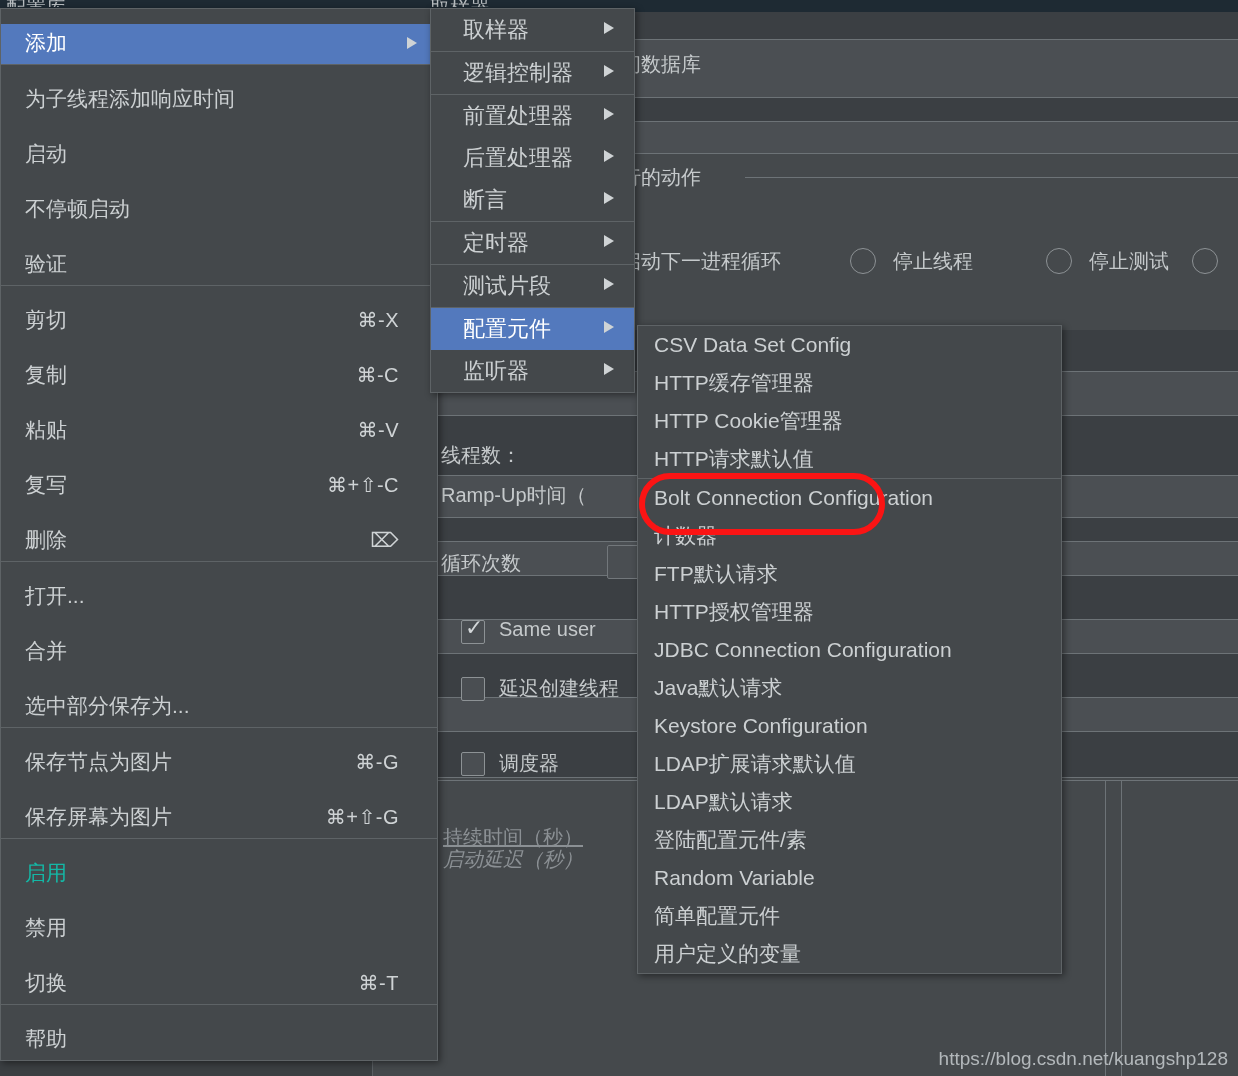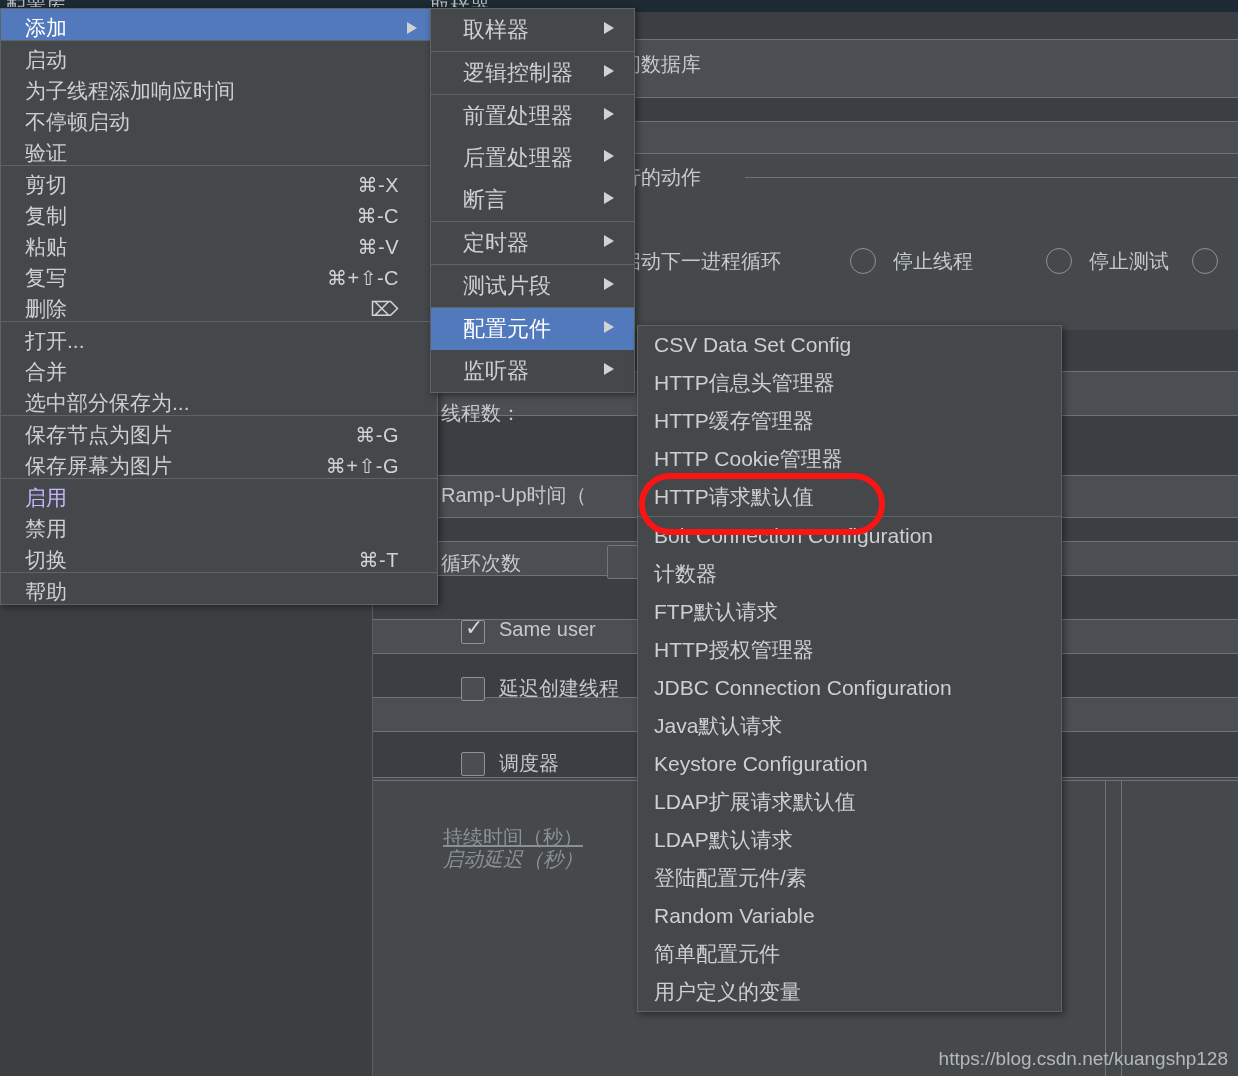--- a/index.html
+++ b/index.html
@@ -95,39 +95,39 @@
     font-size:21px;
     color:#ccd0d2;
     padding-left:24px;
     white-space:nowrap;
     box-sizing:border-box;
   }
   .menu-item.sel {
     background:#5379bd;
     color:#ffffff;
   }
-  .menu-item.disabled { color:#c4b5fd; }
+  .menu-item.disabled { color:#14b8a6; }
   .menu-item .accel {
     position:absolute; right:38px; top:0;
     font-size:20px; color:#cfd3d5; letter-spacing:0.5px;
   }
   .menu-item .arrow {
     position:absolute; right:18px; top:0; height:38px;
     display:flex; align-items:center;
   }
   .menu-item .arrow svg { display:block; }
   .menu-sep {
     height:1px; background:#5e6366; margin:0;
   }
 
   #menu-context  { left:0px;   top:8px;   width:438px; }
   #menu-add      { left:430px; top:8px;   width:205px; }
   #menu-config   { left:637px; top:325px; width:425px; }
 
-  #menu-context .menu-item { height:31px; line-height:38px; }
+  #menu-context .menu-item { height:40px; line-height:38px;margin-top:15px; }
   #menu-add .menu-item     { height:42px; line-height:42px; padding-left:32px; font-size:22px;}
   #menu-config .menu-item  { height:38px; line-height:38px; padding-left:16px; font-size:21px;}
 
   
   #highlight-oval {
     position:absolute;
     left:639px; top:473px; width:246px; height:62px;
     border:6px solid #fb1414;
     border-radius:34px;
     box-sizing:border-box;
@@ -178,21 +178,21 @@
     <div class="bg-row dark" style="top:404px; height:60px;"></div>
     <div class="bg-row light" style="top:464px; height:42px;"></div>
     <div class="bg-row dark" style="top:506px; height:24px;"></div>
     <div class="bg-row light" style="top:530px; height:34px;"></div>
     <div class="bg-row dark" style="top:564px; height:44px;"></div>
     <div class="bg-row light" style="top:608px; height:34px;"></div>
     <div class="bg-row dark" style="top:642px; height:44px;"></div>
     <div class="bg-row light" style="top:686px; height:34px;"></div>
     <div class="bg-row dark" style="top:720px; height:46px;"></div>
 
-    <span class="bg-label" style="left:68px; top:388px;">线程数：</span>
+    <span class="bg-label" style="left:68px; top:430px;">线程数：</span>
     <span class="bg-label" style="left:68px; top:470px;">Ramp-Up时间（</span>
     <span class="bg-label" style="left:68px; top:538px;">循环次数</span>
     <span class="bg-textbox" style="left:234px; top:533px; width:42px; height:34px;"></span>
 
     <span class="bg-checkbox checked" style="left:88px; top:608px;"></span>
     <span class="bg-label" style="left:126px; top:606px;">Same user</span>
 
     <span class="bg-checkbox" style="left:88px; top:665px;"></span>
     <span class="bg-label" style="left:126px; top:663px;">延迟创建线程</span>
 
@@ -208,22 +208,22 @@
   </div>
 </div>
 
 <div class="menu" id="menu-context">
     <div class="menu-item sel"><span>添加</span><span class="arrow">
         <svg width="14" height="16" viewBox="0 0 14 16">
           <path d="M2 2 L12 8 L2 14 Z" fill="#cfd3d5"></path>
         </svg>
       </span></div>
     <div class="menu-sep"></div>
+    <div class="menu-item"><span>为子线程添加响应时间</span></div>
     <div class="menu-item"><span>启动</span></div>
-    <div class="menu-item"><span>为子线程添加响应时间</span></div>
     <div class="menu-item"><span>不停顿启动</span></div>
     <div class="menu-item"><span>验证</span></div>
     <div class="menu-sep"></div>
     <div class="menu-item"><span>剪切</span><span class="accel">⌘-X</span></div>
     <div class="menu-item"><span>复制</span><span class="accel">⌘-C</span></div>
     <div class="menu-item"><span>粘贴</span><span class="accel">⌘-V</span></div>
     <div class="menu-item"><span>复写</span><span class="accel">⌘+⇧-C</span></div>
     <div class="menu-item"><span>删除</span><span class="accel">⌦</span></div>
     <div class="menu-sep"></div>
     <div class="menu-item"><span>打开...</span></div>
@@ -288,21 +288,20 @@
       </span></div>
     <div class="menu-item"><span>监听器</span><span class="arrow">
         <svg width="14" height="16" viewBox="0 0 14 16">
           <path d="M2 2 L12 8 L2 14 Z" fill="#cfd3d5"></path>
         </svg>
       </span></div>
   </div>
 
 <div class="menu" id="menu-config">
     <div class="menu-item"><span>CSV Data Set Config</span></div>
-    <div class="menu-item"><span>HTTP信息头管理器</span></div>
     <div class="menu-item"><span>HTTP缓存管理器</span></div>
     <div class="menu-item"><span>HTTP Cookie管理器</span></div>
     <div class="menu-item"><span>HTTP请求默认值</span></div>
     <div class="menu-sep"></div>
     <div class="menu-item"><span>Bolt Connection Configuration</span></div>
     <div class="menu-item"><span>计数器</span></div>
     <div class="menu-item"><span>FTP默认请求</span></div>
     <div class="menu-item"><span>HTTP授权管理器</span></div>
     <div class="menu-item"><span>JDBC Connection Configuration</span></div>
     <div class="menu-item"><span>Java默认请求</span></div>

